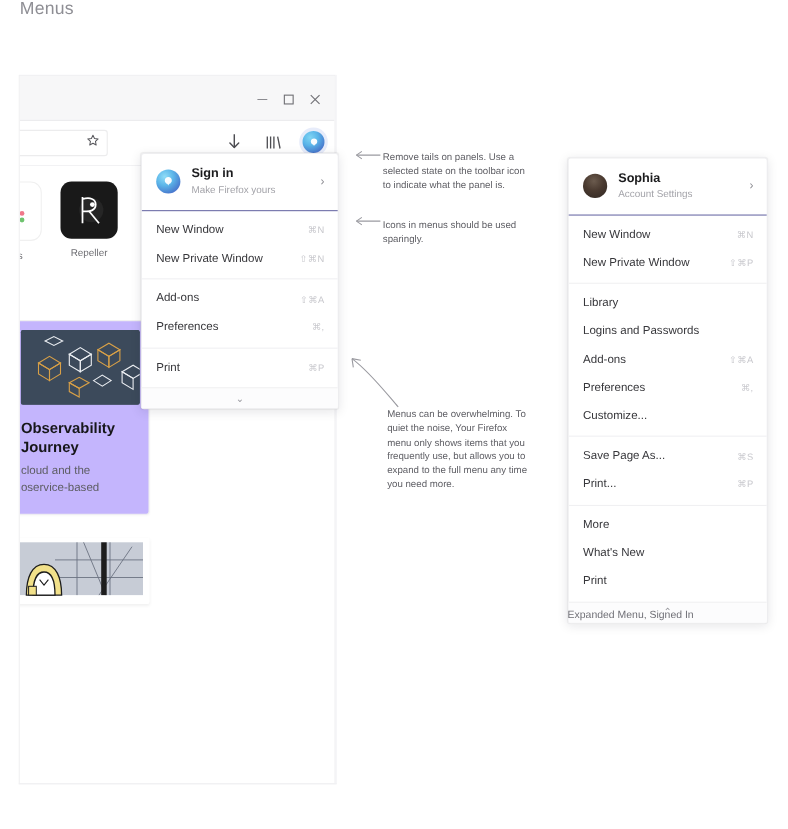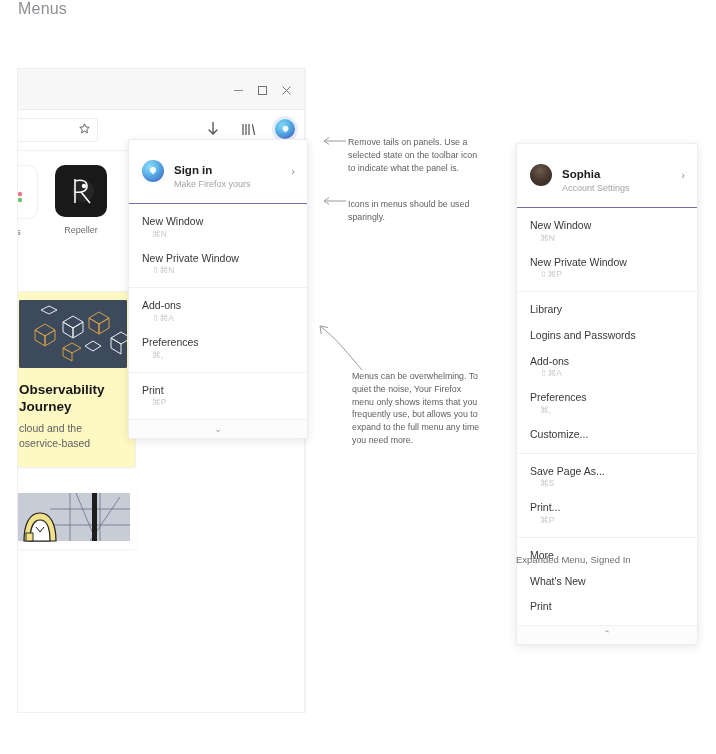--- a/index.html
+++ b/index.html
@@ -60,21 +60,21 @@
   .content{position:absolute;left:0;top:82px;right:0;bottom:0;background:#fff;overflow:hidden;}
   .shortcut-row{position:absolute;left:-34px;top:14px;display:flex;gap:16px;}
   .sc{width:54px;display:flex;flex-direction:column;align-items:center;gap:8px;}
   .sc-tile{width:52px;height:52px;border-radius:10px;display:flex;align-items:center;justify-content:center;overflow:hidden;}
   .sc-tile.white{background:#fff;border:1px solid #f0f0f0;}
   .sc-tile.dark{background:#191919;}
   .sc-label{font-size:9px;color:#6d6d72;white-space:nowrap;}
 
   .card{
     position:absolute;left:-8px;top:140px;width:126px;
-    background:#fef9c3;border:1px solid #f0f0f1;border-radius:3px;
+    background:#c4b5fd;border:1px solid #f0f0f1;border-radius:3px;
     padding:0 0 16px 0;box-sizing:border-box;
     box-shadow:0 1px 2px rgba(0,0,0,.03);
   }
   .card-img{height:68px;margin:8px 8px 0 8px;border-radius:2px;overflow:hidden;background:#3d4b5c;position:relative;}
   .card-title{font-size:13.5px;font-weight:bold;color:#17171a;line-height:1.25;margin:14px 0 0 8px;}
   .card-body{font-size:10.5px;color:#5d5d63;line-height:1.45;margin:5px 0 0 8px;}
 
   .photo{
     position:absolute;left:-8px;top:338px;width:126px;height:60px;
     background:#fff;border-radius:2px;overflow:hidden;
@@ -91,31 +91,31 @@
   #panel-expanded{left:516px;top:143px;width:182px;}
 
   .acct{
     display:flex;align-items:center;padding:11px 12px 12px 13px;
     border-bottom:1px solid #6e6ea8;position:relative;
   }
   .acct-av{width:22px;height:22px;border-radius:50%;flex:0 0 22px;margin-right:10px;}
   .acct-av.fx{background:radial-gradient(circle at 35% 30%,#8fdcf7 0%,#5cb6e9 38%,#4a7fd0 72%,#5a52c9 100%);
     display:flex;align-items:center;justify-content:center;}
   .acct-av.photo-av{background:radial-gradient(circle at 45% 30%,#6b5b4e 0%,#4a3a30 45%,#2e2622 100%);}
-  .acct-txt{flex:1;min-width:0;margin-top:12px;}
+  .acct-txt{flex:1;min-width:0;}
   .acct-name{font-size:11.5px;color:#1b1b1d;font-weight:bold;line-height:1.25;}
   .acct-sub{font-size:9px;color:#a3a3a9;line-height:1.4;margin-top:1px;}
   .acct-chev{font-size:11px;color:#8d8d93;padding-left:6px;}
 
   .mgroup{border-bottom:1px solid #f0f0f2;padding:5px 0;}
   .mgroup.last{border-bottom:none;}
   .mitem{
-    display:flex;align-items:flex-start;justify-content:space-between;
+    display:flex;align-items:center;justify-content:space-between;
     padding:6px 12px 6px 13px;font-size:10.5px;color:#37373b;
-    line-height:1.3;cursor:default;flex-direction:column;
+    line-height:1.3;cursor:default;
   }
   .mkey{font-size:8.5px;color:#c8c8cd;letter-spacing:.3px;white-space:nowrap;padding-left:10px;}
   .mfooter{
     height:18px;display:flex;align-items:center;justify-content:center;
     border-top:1px solid #f0f0f2;background:#fcfcfd;
   }
   .chev{font-size:9px;color:#9a9aa0;line-height:1;}
 
   .caption{
     position:absolute;left:516px;top:554px;font-size:9.5px;color:#6f6f76;

